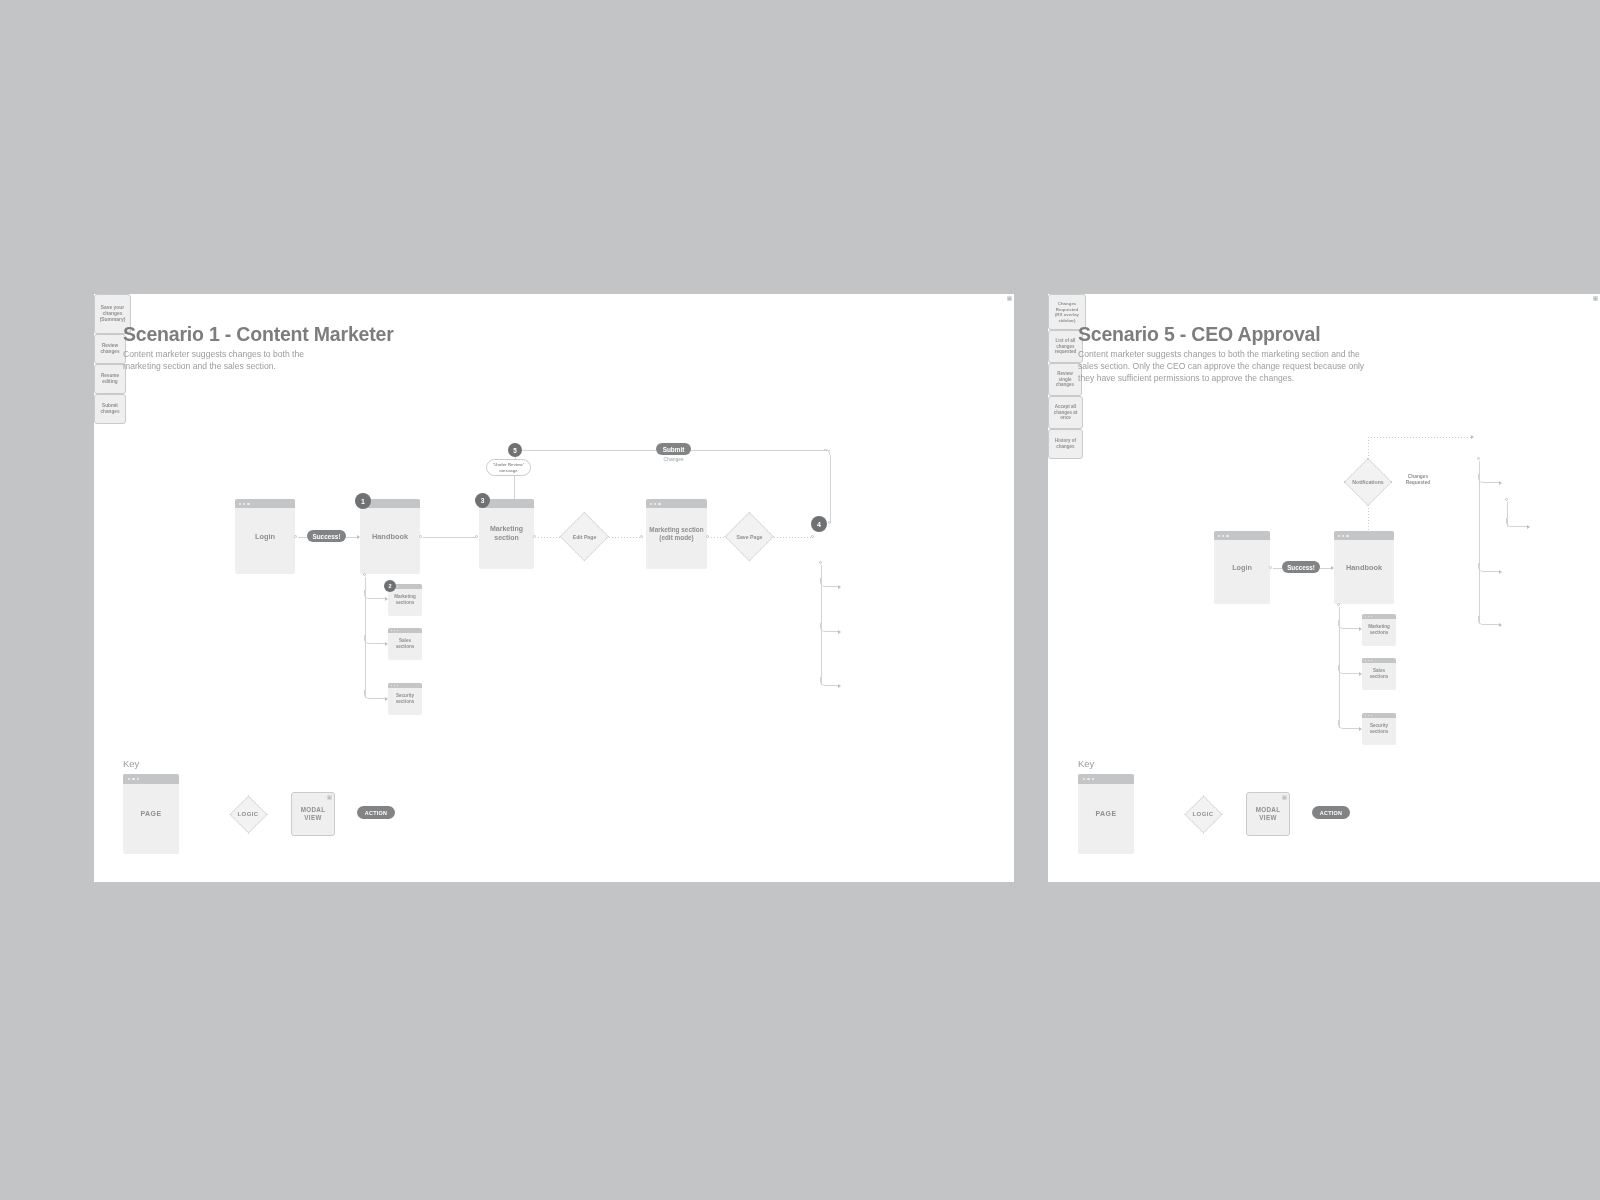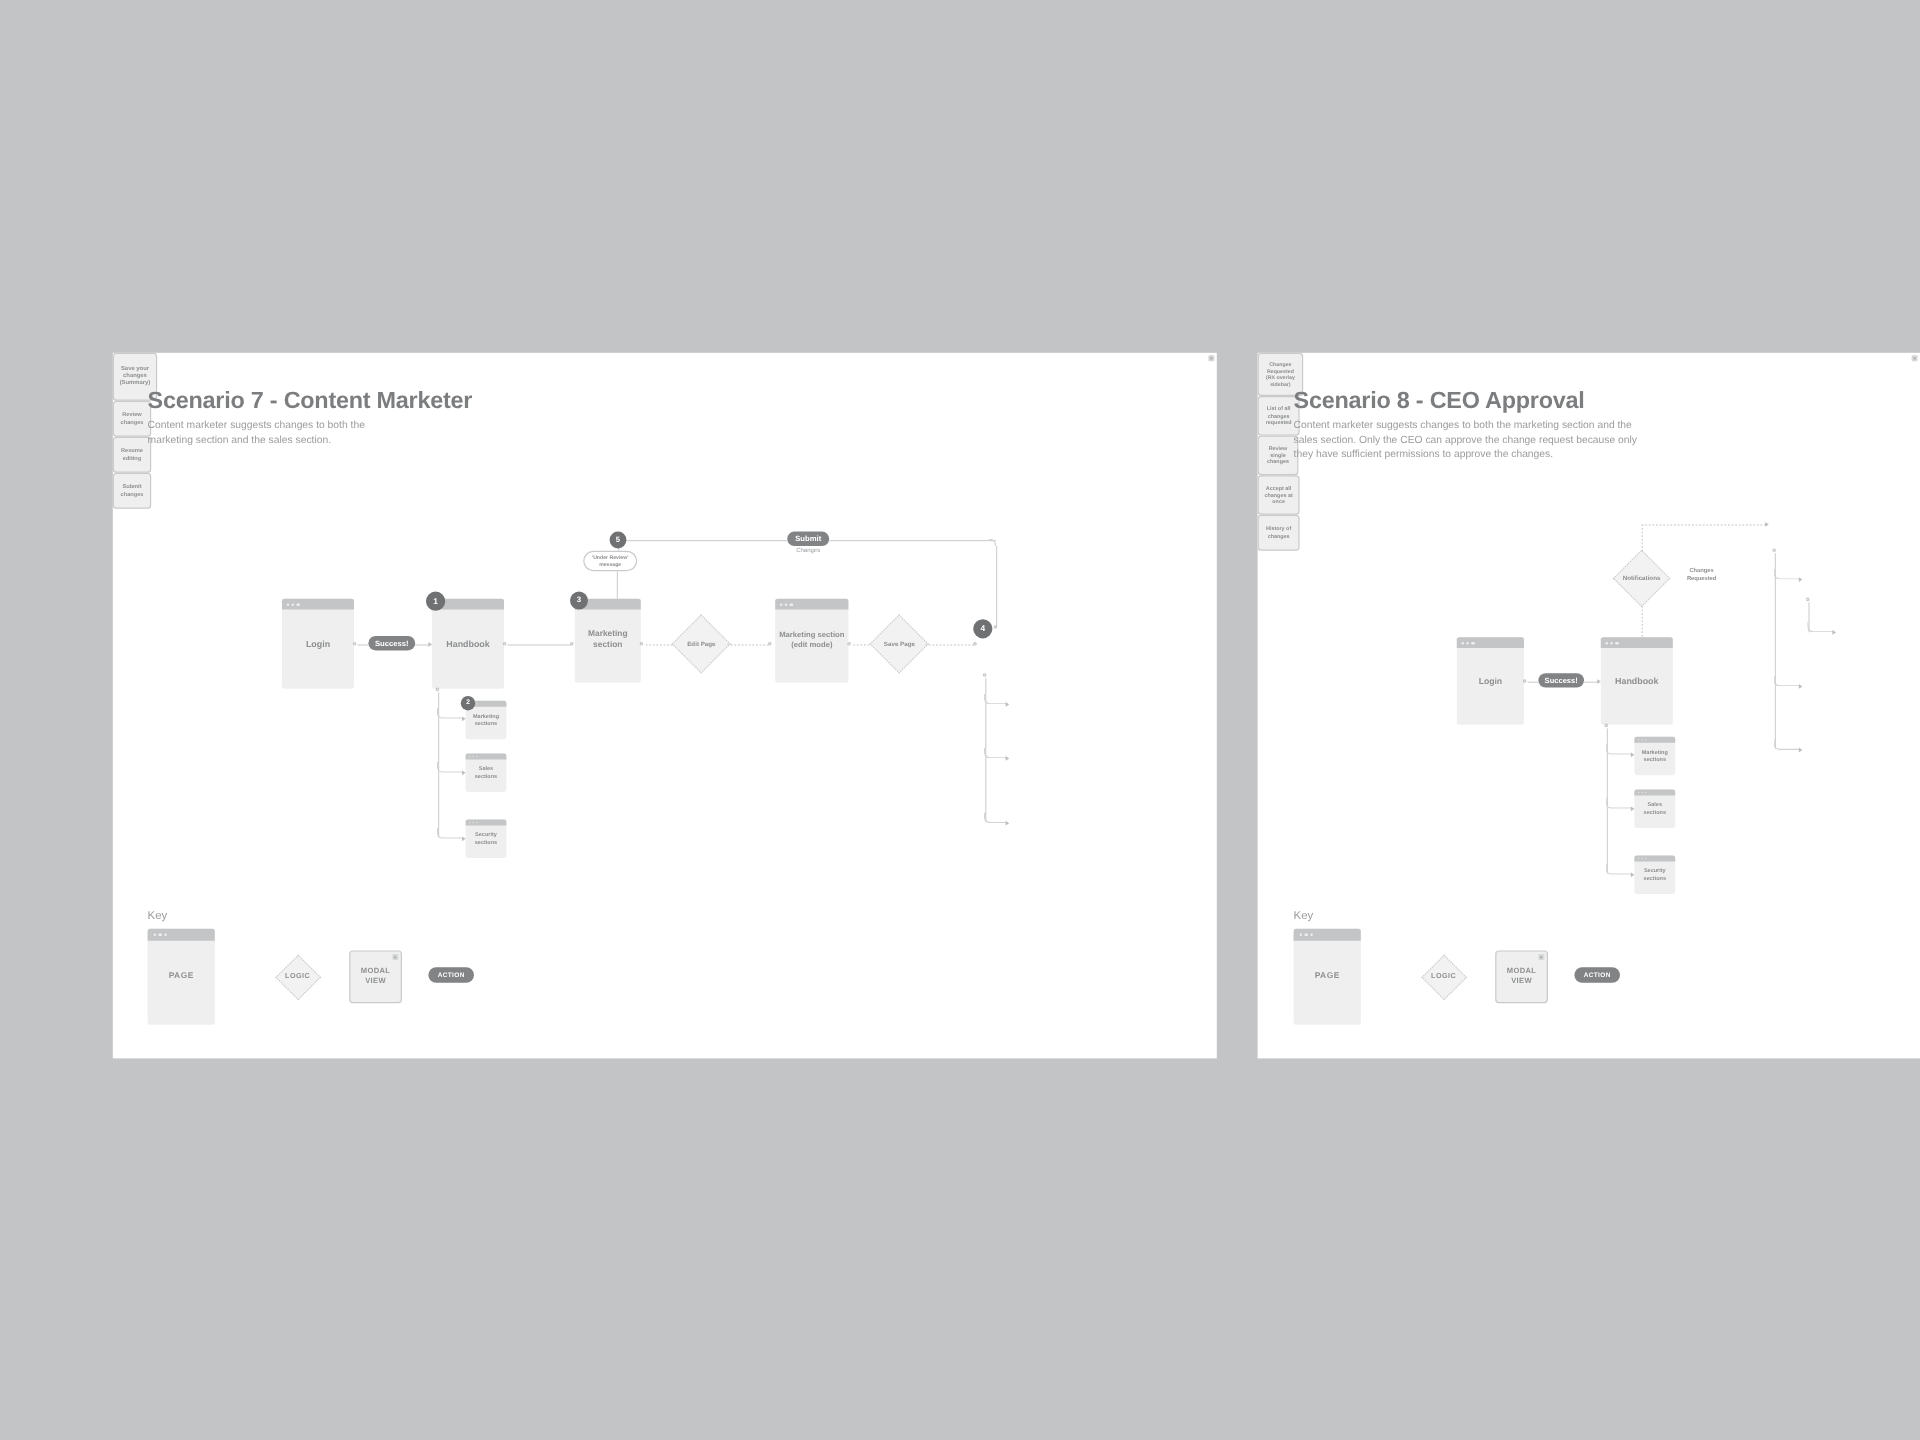--- a/index.html
+++ b/index.html
@@ -218,21 +218,21 @@
     width: 38px; height: 13px;
     font-size: 5.4px; letter-spacing: .3px;
   }
 </style>
 </head>
 <body>
 
 <div class="stage">
 
   <div class="board" id="board-1">
-    <div class="board-title">Scenario 7 - Content Marketer</div>
+    <div class="board-title">Scenario 1 - Content Marketer</div>
     <div class="board-desc">Content marketer suggests changes to both the
 marketing section and the sales section.</div>
 
     <div class="node page-node" style="left:141px; top:205px; width:60px; height:75px;">
       <div class="titlebar" style="height:9px;"></div>
       <div class="dots" style="left:4px; top:3.5px;">
         <i style="width:2.2px;height:2.2px;"></i>
           <i style="width:2.2px;height:2.2px;"></i>
           <i style="width:2.2px;height:2.2px;"></i>
       </div>
@@ -424,21 +424,21 @@
         <div>
           <span>MODAL</span><br>
           <span>VIEW</span>
         </div>
       </div>
       <div class="action-pill key-action">ACTION</div>
     </div>
   </div>
 
   <div class="board" id="board-2">
-    <div class="board-title">Scenario 8 - CEO Approval</div>
+    <div class="board-title">Scenario 5 - CEO Approval</div>
     <div class="board-desc">Content marketer suggests changes to both the marketing section and the
 sales section. Only the CEO can approve the change request because only
 they have sufficient permissions to approve the changes.</div>
 
     <div class="node page-node" style="left:166px; top:237px; width:56px; height:73px;">
       <div class="titlebar" style="height:9px;"></div>
       <div class="dots" style="left:4px; top:3.5px;">
         <i style="width:2.2px;height:2.2px;"></i>
           <i style="width:2.2px;height:2.2px;"></i>
           <i style="width:2.2px;height:2.2px;"></i>

